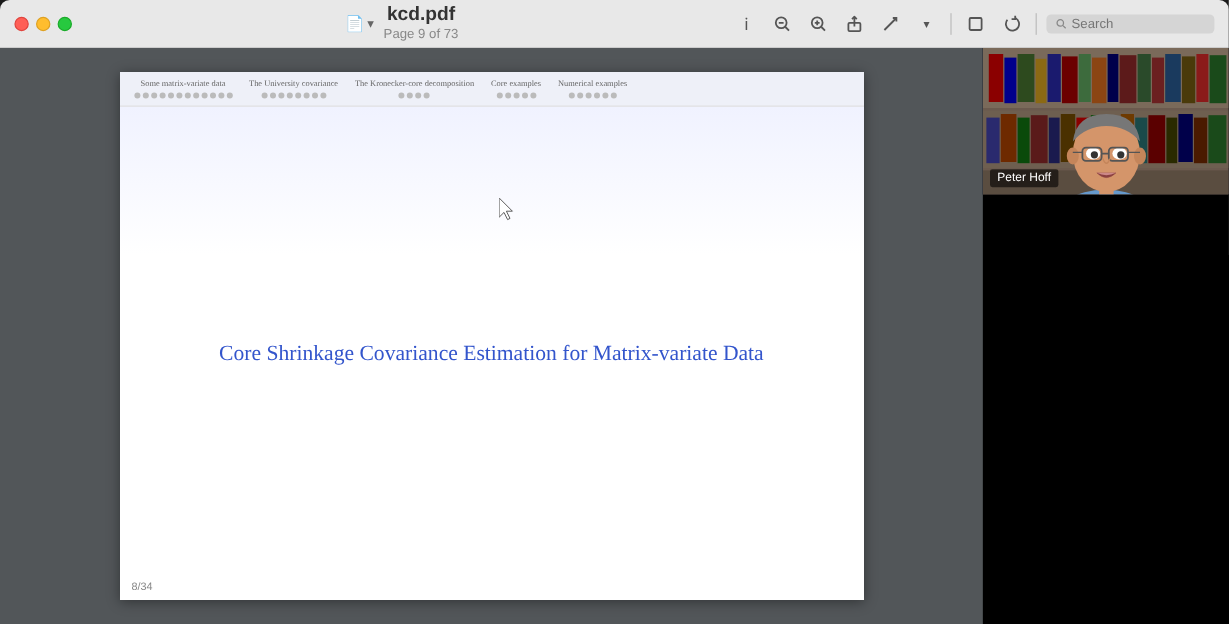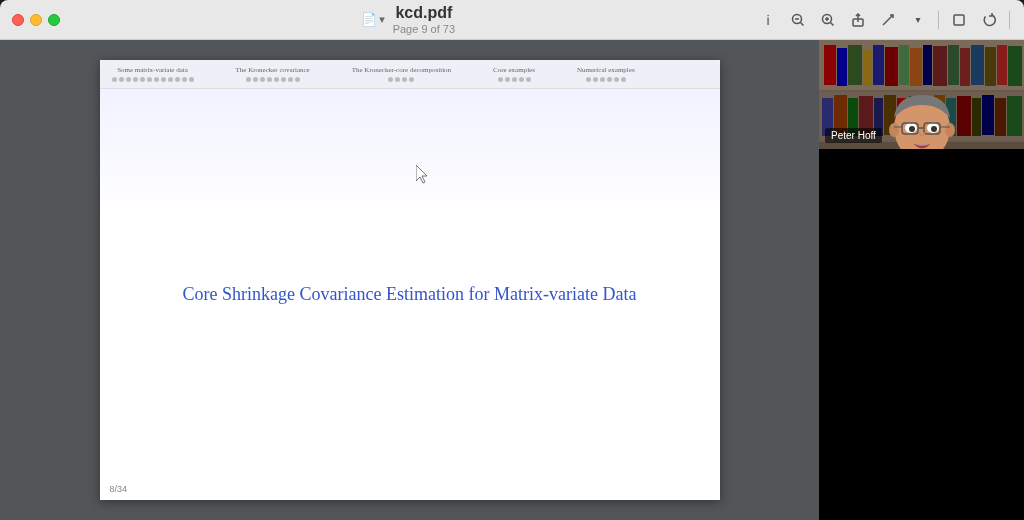--- a/index.html
+++ b/index.html
@@ -120,21 +120,21 @@
       flex-direction: column;
       overflow: hidden;
       position: relative;
     }
 
     
     .slide-nav {
       background: #eef0f8;
       padding: 6px 12px;
       display: flex;
-      gap: 42px;
+      gap: 14px;
       border-bottom: 1px solid #ddd;
       flex-shrink: 0;
     }
     .nav-section {
       display: flex;
       flex-direction: column;
       align-items: center;
       gap: 3px;
     }
     .nav-section-title {
@@ -204,21 +204,21 @@
     .video-panel {
       width: 205px;
       background: #000;
       display: flex;
       flex-direction: column;
       flex-shrink: 0;
     }
 
     .video-feed {
       width: 205px;
-      height: 109px;
+      height: 122px;
       background: #1a1a2e;
       position: relative;
       overflow: hidden;
       flex-shrink: 0;
     }
 
     .speaker-name-badge {
       position: absolute;
       bottom: 6px;
       left: 6px;
@@ -322,20 +322,27 @@
         <rect x="2" y="2" width="10" height="10" rx="1"></rect>
       </svg>
     </div>
     <div class="toolbar-btn">
       <svg width="14" height="14" viewBox="0 0 14 14" fill="none" stroke="#555" stroke-width="1.5">
         <path d="M10 2a5.5 5.5 0 1 1-6.5 1.5"></path>
         <polyline points="10,0 10,3 7,3"></polyline>
       </svg>
     </div>
     <div class="sep"></div>
+    <div class="search-box">
+      <svg width="10" height="10" viewBox="0 0 10 10" fill="none" stroke="#888" stroke-width="1.2">
+        <circle cx="4" cy="4" r="3"></circle>
+        <line x1="6.5" y1="6.5" x2="9" y2="9"></line>
+      </svg>
+      <input type="text" placeholder="Search" style="">
+    </div>
   </div>
 </div>
 
 <div class="main-area">
 
   <div class="pdf-area">
 
     <div class="pdf-slide">
 
       <div class="slide-nav" id="slide-nav-container">
@@ -350,21 +357,21 @@
               <div class="nav-dot"></div>
               <div class="nav-dot"></div>
               <div class="nav-dot"></div>
               <div class="nav-dot"></div>
               <div class="nav-dot"></div>
               <div class="nav-dot"></div>
               <div class="nav-dot"></div>
             </div>
           </div>
           <div class="nav-section">
-            <div class="nav-section-title">The Kronecker covariance</div>
+            <div class="nav-section-title">The University covariance</div>
             <div class="nav-dots">
               <div class="nav-dot"></div>
               <div class="nav-dot"></div>
               <div class="nav-dot"></div>
               <div class="nav-dot"></div>
               <div class="nav-dot"></div>
               <div class="nav-dot"></div>
               <div class="nav-dot"></div>
               <div class="nav-dot"></div>
             </div>

